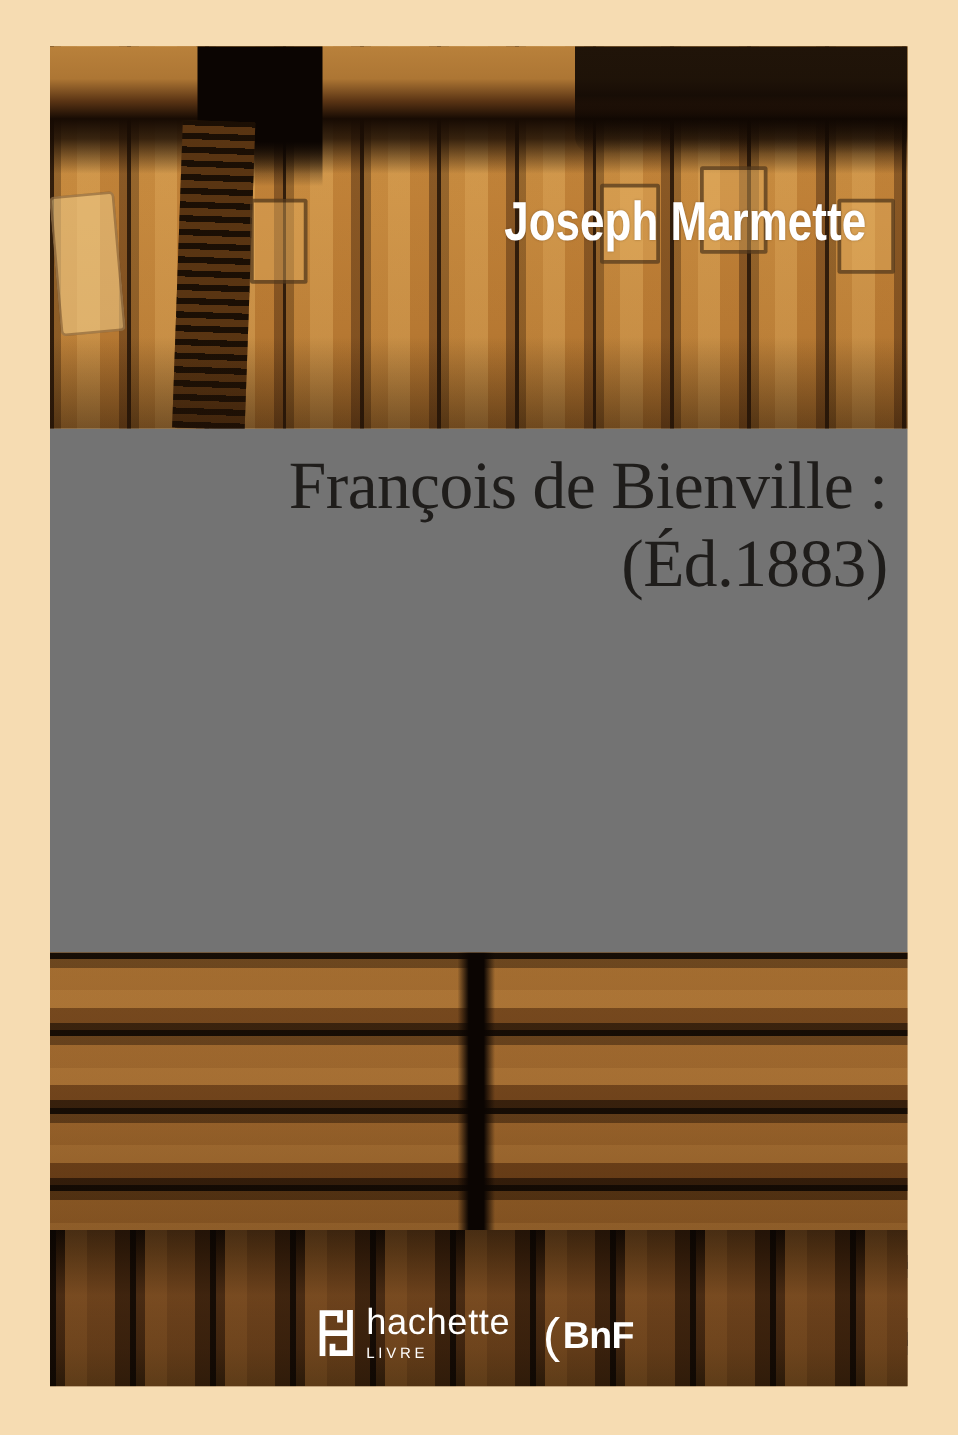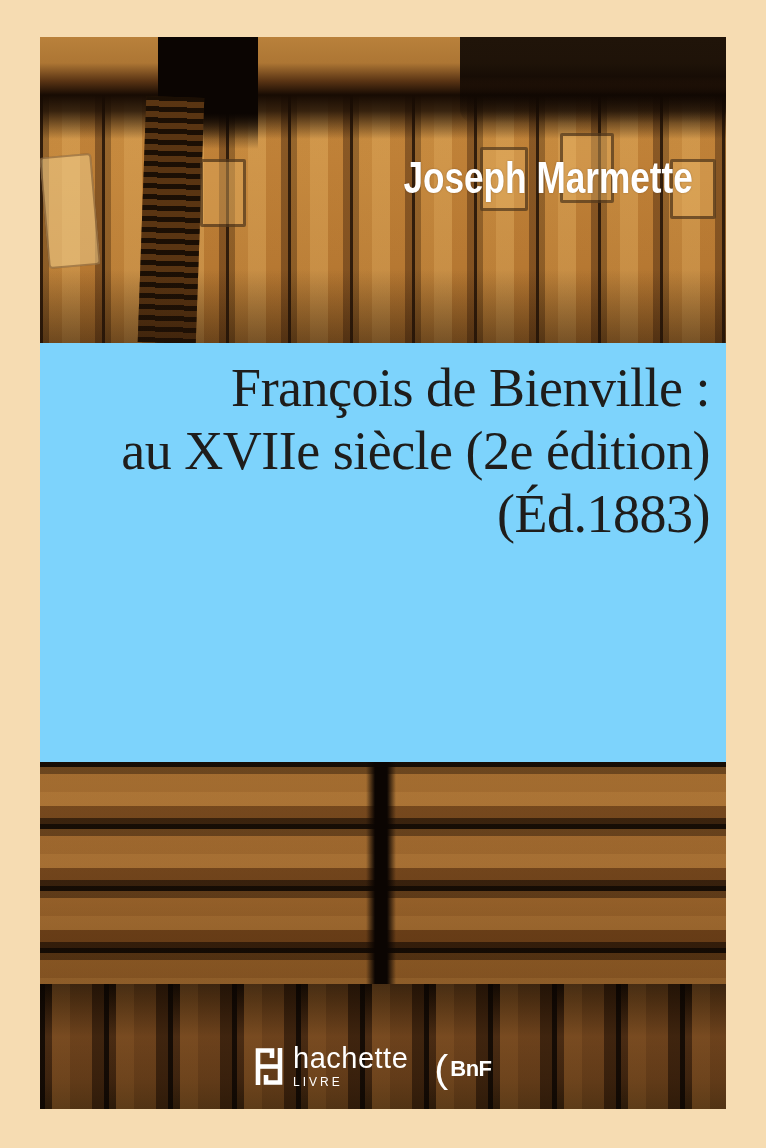--- a/index.html
+++ b/index.html
@@ -75,21 +75,21 @@
     position: absolute; right: 33px; top: 118px;
     color: #ffffff; font-weight: bold; font-size: 44px; line-height: 1.05;
     letter-spacing: 0px; white-space: nowrap;
     transform: scaleX(.80); transform-origin: right center;
     text-shadow: 0 0 2px rgba(40,20,5,.35);
   }
 
   
   .title-band {
     position: absolute; left: 40px; top: 343px; width: 686px; height: 419px;
-    background: #7dd3fc;
+    background: #737373;
     box-sizing: border-box;
     padding: 14px 16px 0 8px;
     text-align: right;
   }
   .title-line {
     font-family: "Liberation Serif", serif;
     color: #1f1d1b;
     font-size: 54px; line-height: 63px;
     letter-spacing: -0.5px;
     white-space: nowrap;
@@ -141,21 +141,21 @@
     letter-spacing: 3px; margin-top: 3px; font-weight: 400;
   }
   .bnf {
     display: flex; align-items: center; margin-top: 5px;
     color: #fff; font-weight: bold;
   }
   .bnf-bracket {
     font-size: 42px; font-weight: 400; line-height: .8;
     margin-right: 2px; transform: scaleY(.92);
   }
-  .bnf-name { font-size: 22px; letter-spacing: -0.5px; }
+  .bnf-name { font-size: 30px; letter-spacing: -0.5px; }
 </style>
 </head>
 <body>
 
 <div class="cover">
 
   <div class="photo photo-top">
     <div class="shelf-shadow"></div>
     <div class="shelf-dark-left"></div>
     <div class="shelf-dark-right"></div>
@@ -163,21 +163,20 @@
     <div class="torn-flap"></div>
     <div class="spine-label label-a"></div>
     <div class="spine-label label-b"></div>
     <div class="spine-label label-c"></div>
     <div class="spine-label label-d"></div>
     <div class="author">Joseph Marmette</div>
   </div>
 
   <div class="title-band">
     <div class="title-line">François de Bienville :</div>
-    <div class="title-line">au XVIIe siècle (2e édition)</div>
     <div class="title-line">(Éd.1883)</div>
   </div>
 
   <div class="photo photo-bottom">
     <div class="pile-gap"></div>
     <div class="lower-row"></div>
 
     <div class="logos">
       <div class="hachette">
         <span class="h-icon">

